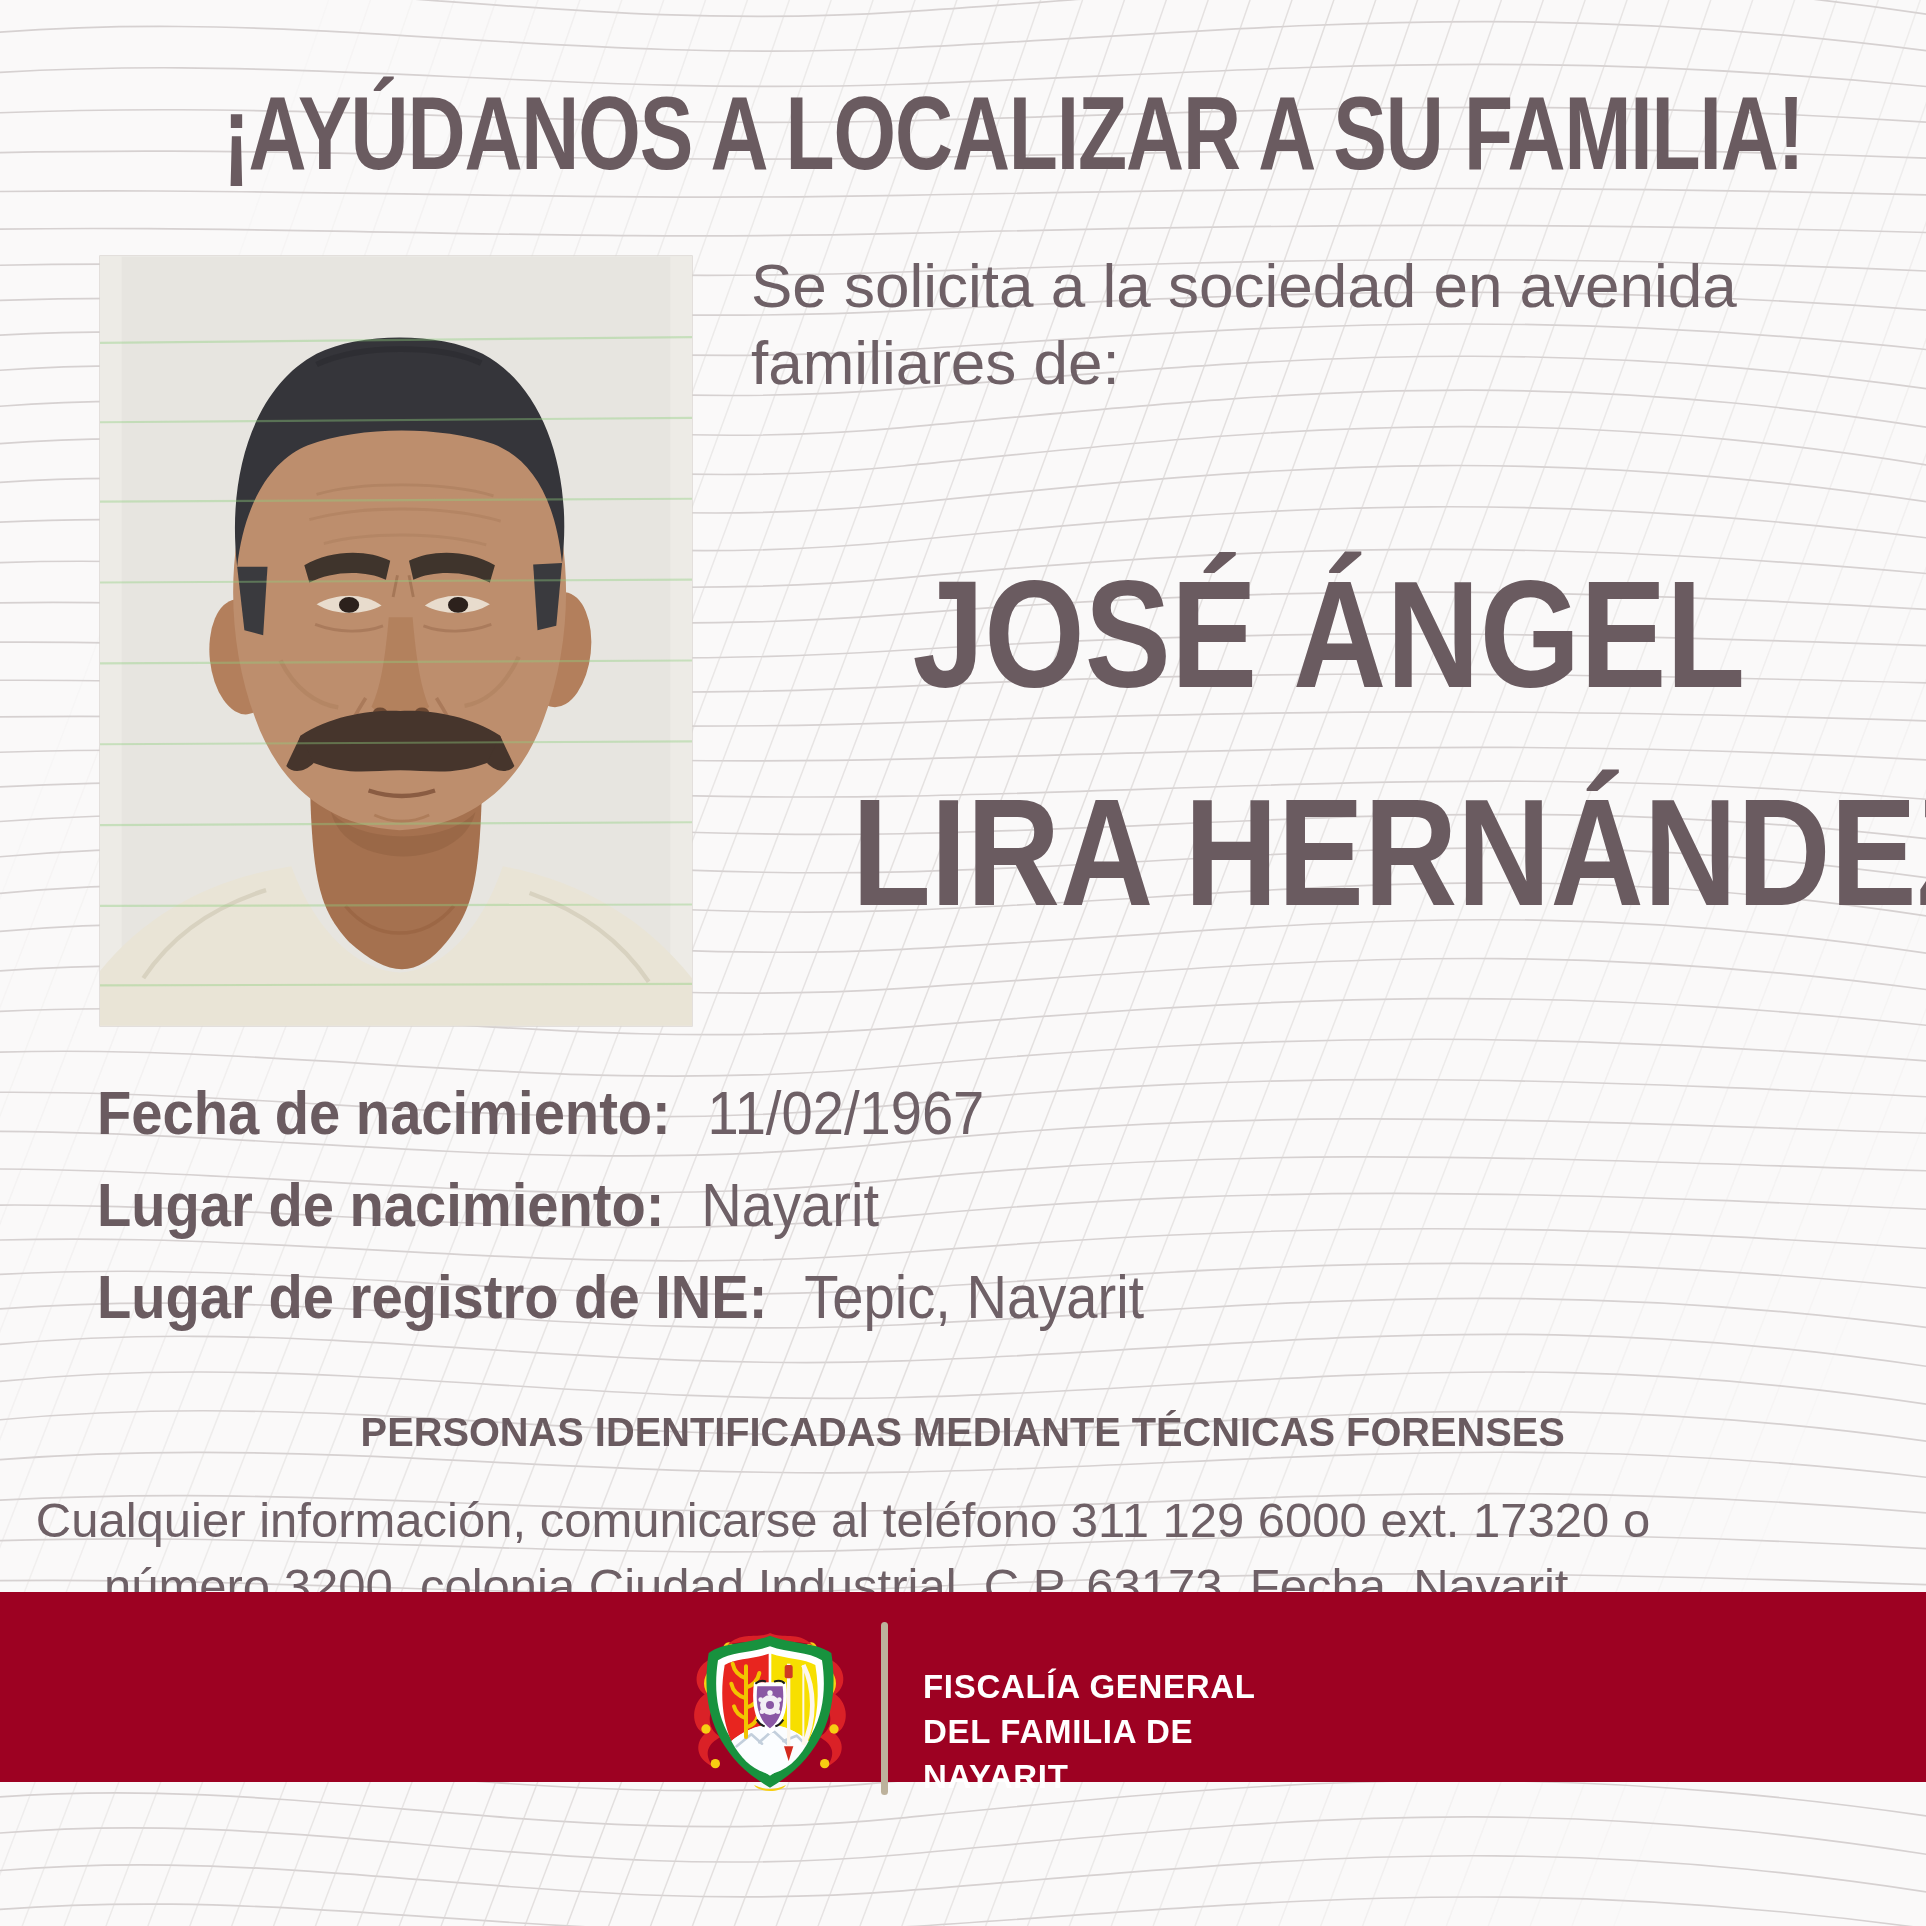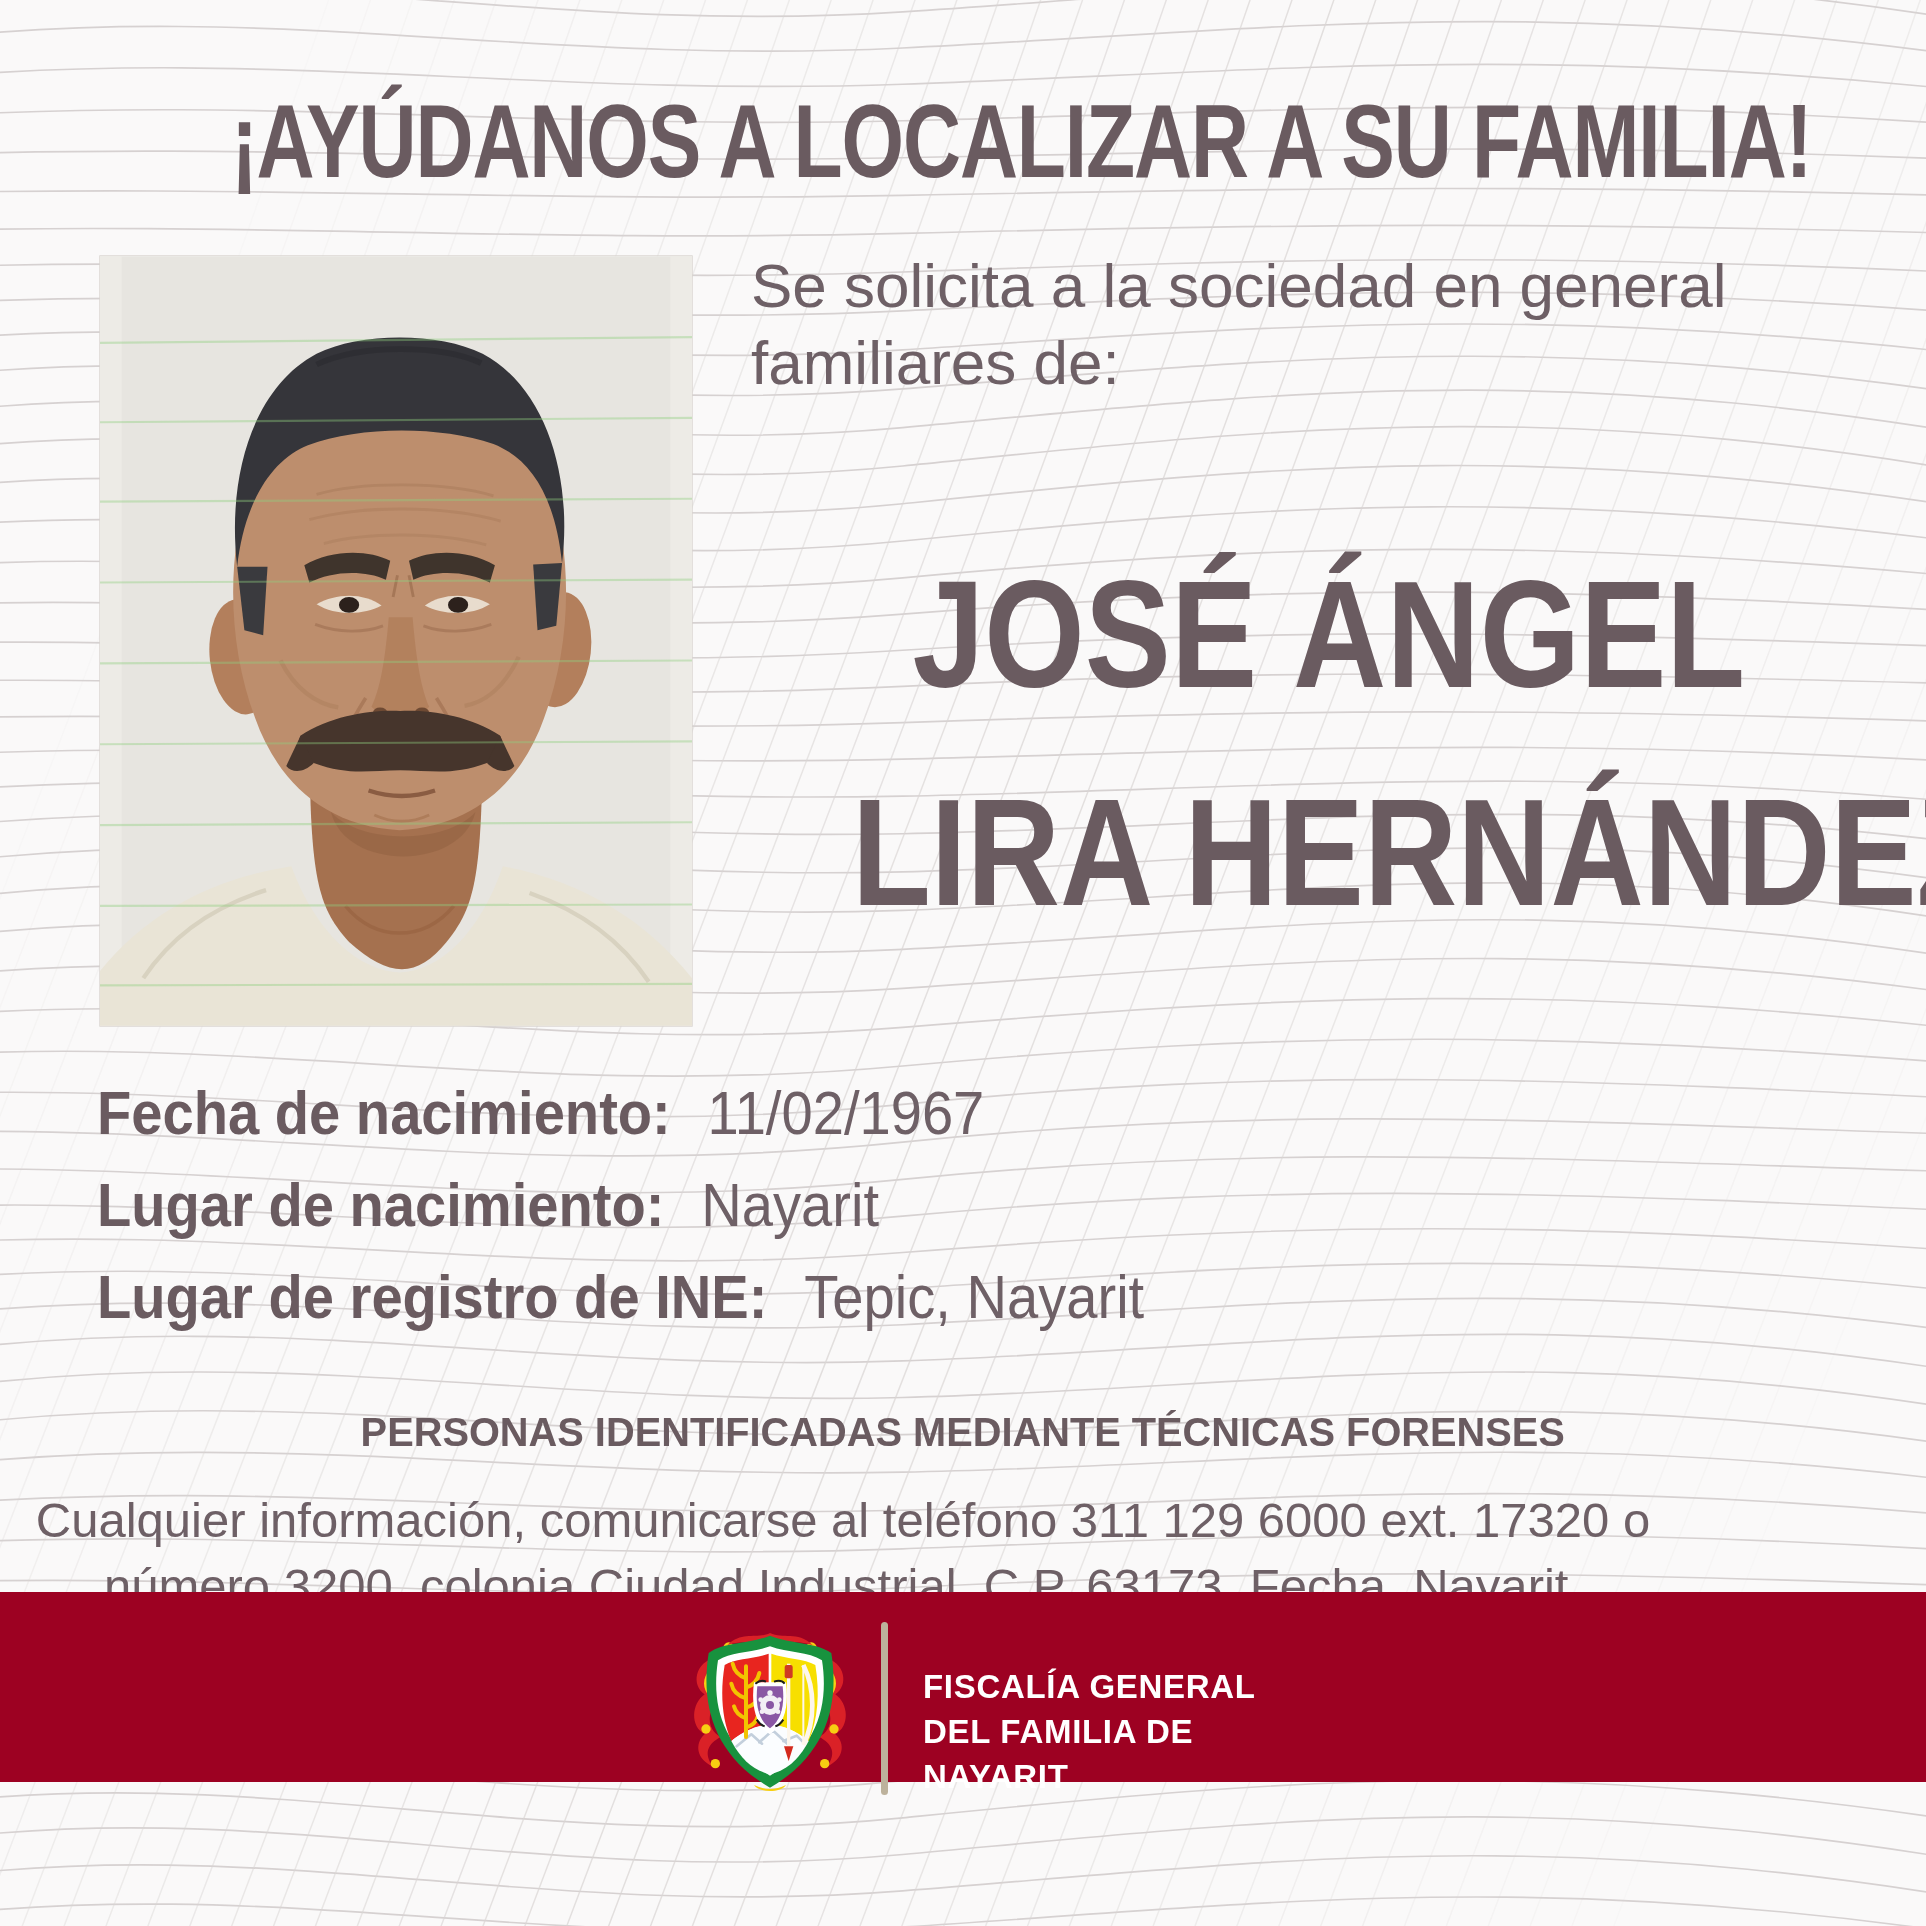--- a/index.html
+++ b/index.html
@@ -1,20 +1,20 @@
 <!DOCTYPE html>
 <html style="font-size:11.6px"><head>
 <meta charset="utf-8">
 <style>
   html,body{margin:0;padding:0;width:1926px;height:1926px;overflow:hidden;
     background:#faf9f9;font-family:"Liberation Sans",sans-serif;}
   .poster{position:absolute;inset:0;width:1926px;height:1926px;overflow:hidden;}
   #bg-waves{position:absolute;left:0;top:0;z-index:0;}
 
-  .title{position:absolute;left:0;top:75px;width:1566px;text-align:right;margin:8px;
+  .title{position:absolute;left:0;top:75px;width:1566px;text-align:right;margin:0;
     font-size:103px;font-weight:800;color:#6a5b60;letter-spacing:-1.4px;white-space:nowrap;z-index:2;}
   .squeezeT{display:inline-block;transform:scaleX(0.78);transform-origin:center;}
 
   .photo{position:absolute;left:100px;top:256px;width:592px;height:770px;z-index:2;
     box-shadow:0 0 0 0.7px #d8d5d0;}
   .photo svg{display:block;width:592px;height:770px;}
 
   .intro{position:absolute;left:751px;top:247px;width:1148px;z-index:2;
     font-size:62px;line-height:77px;color:#6e6066;font-weight:400;}
 
@@ -239,21 +239,21 @@
           <path d="M0 564 L820 560"></path>
           <path d="M0 676 L820 672"></path>
         <path d="M0 788 L820 784"></path>
           <path d="M0 900 L820 898"></path>
           <path d="M0 1010 L820 1008"></path>
       </g>
     </svg>
   </div>
 
   <div class="intro">
-    <div>Se solicita a la sociedad en general</div>
+    <div>Se solicita a la sociedad en avenida</div>
     <div>familiares de:</div>
   </div>
 
   <div class="name-line" id="name1"><span class="squeezeN">JOSÉ ÁNGEL</span></div>
   <div class="name-line" id="name2"><span class="squeezeN">LIRA HERNÁNDEZ</span></div>
 
   <div class="details">
     <div class="detail-row">
       <span class="lbl">Fecha de nacimiento:</span><span class="val">11/02/1967</span>
     </div>

